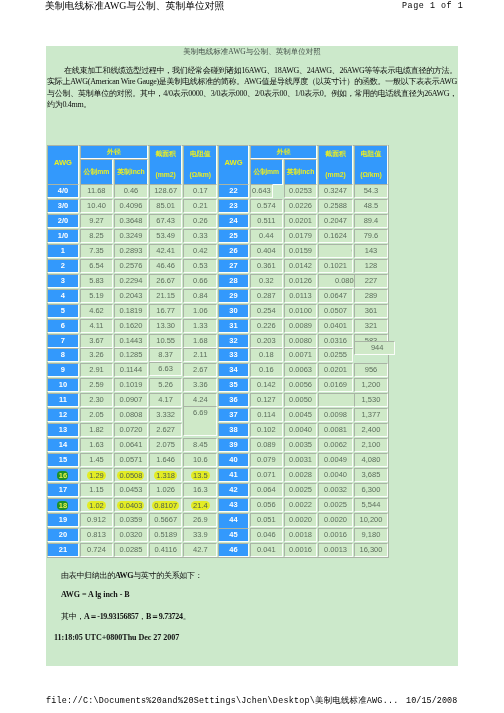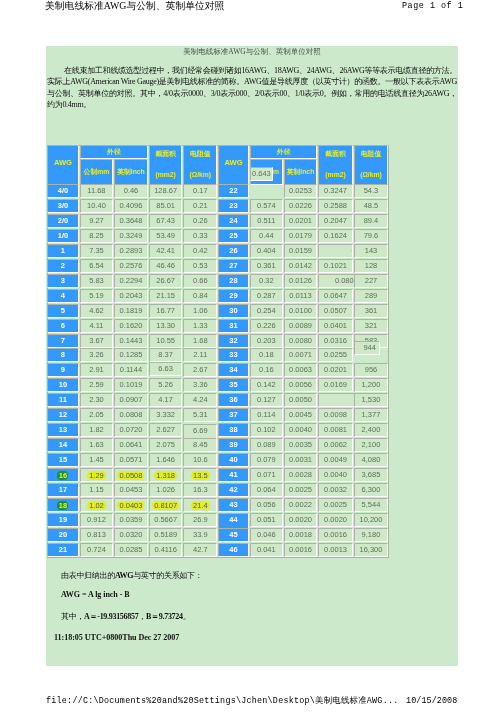--- a/index.html
+++ b/index.html
@@ -97,21 +97,21 @@
         <div class="c hd" style="left: 306.7px; top: 0px; width: 34.6px; height: 39.6px; line-height: 9px;">
           <span class="t" style="top:2.6px"><span>电阻值</span></span>
           <span class="t" style="top:24.4px"><span>(Ω/km)</span></span>
         </div>
         <div class="c awg" style="left: 0px; top: 38.7px; width: 31.9px; height: 14px; line-height: 12.8px;"><span>4/0</span></div>
         <div class="c val" style="left: 32.9px; top: 38.7px; width: 33.1px; height: 14px; line-height: 12.8px;"><span>11.68</span></div>
         <div class="c val" style="left: 67px; top: 38.7px; width: 33.9px; height: 14px; line-height: 12.8px;"><span>0.46</span></div>
         <div class="c val" style="left: 101.9px; top: 38.7px; width: 33.5px; height: 14px; line-height: 12.8px;"><span>128.67</span></div>
         <div class="c val" style="left: 136.4px; top: 38.7px; width: 33.8px; height: 14px; line-height: 12.8px;"><span>0.17</span></div>
         <div class="c awg" style="left: 171.2px; top: 38.7px; width: 30.7px; height: 14px; line-height: 12.8px;"><span>22</span></div>
-        <div class="c val" style="left: 202.9px; top: 22px; width: 23px; height: 14px; line-height: 12.8px;"><span>0.643</span></div>
+        <div class="c val" style="left: 202.9px; top: 39px; width: 23px; height: 14px; line-height: 12.8px;"><span>0.643</span></div>
         <div class="c val" style="left: 236.7px; top: 38.7px; width: 33.7px; height: 14px; line-height: 12.8px;"><span>0.0253</span></div>
         <div class="c val" style="left: 271.4px; top: 38.7px; width: 34.3px; height: 14px; line-height: 12.8px;"><span>0.3247</span></div>
         <div class="c val" style="left: 306.7px; top: 38.7px; width: 34.6px; height: 14px; line-height: 12.8px;"><span>54.3</span></div>
         <div class="c awg" style="left: 0px; top: 53.68px; width: 31.9px; height: 14px; line-height: 12.8px;"><span>3/0</span></div>
         <div class="c val" style="left: 32.9px; top: 53.68px; width: 33.1px; height: 14px; line-height: 12.8px;"><span>10.40</span></div>
         <div class="c val" style="left: 67px; top: 53.68px; width: 33.9px; height: 14px; line-height: 12.8px;"><span>0.4096</span></div>
         <div class="c val" style="left: 101.9px; top: 53.68px; width: 33.5px; height: 14px; line-height: 12.8px;"><span>85.01</span></div>
         <div class="c val" style="left: 136.4px; top: 53.68px; width: 33.8px; height: 14px; line-height: 12.8px;"><span>0.21</span></div>
         <div class="c awg" style="left: 171.2px; top: 53.68px; width: 30.7px; height: 14px; line-height: 12.8px;"><span>23</span></div>
         <div class="c val" style="left: 202.9px; top: 53.68px; width: 32.8px; height: 14px; line-height: 12.8px;"><span>0.574</span></div>
@@ -210,21 +210,21 @@
         <div class="c val" style="left: 306.7px; top: 188.5px; width: 34.6px; height: 14px; line-height: 12.8px;"><span>583</span></div>
         <div class="c awg" style="left: 0px; top: 203.48px; width: 31.9px; height: 14px; line-height: 12.8px;"><span>8</span></div>
         <div class="c val" style="left: 32.9px; top: 203.48px; width: 33.1px; height: 14px; line-height: 12.8px;"><span>3.26</span></div>
         <div class="c val" style="left: 67px; top: 203.48px; width: 33.9px; height: 14px; line-height: 12.8px;"><span>0.1285</span></div>
         <div class="c val" style="left: 101.9px; top: 203.48px; width: 33.5px; height: 14px; line-height: 12.8px;"><span>8.37</span></div>
         <div class="c val" style="left: 136.4px; top: 203.48px; width: 33.8px; height: 14px; line-height: 12.8px;"><span>2.11</span></div>
         <div class="c awg" style="left: 171.2px; top: 203.48px; width: 30.7px; height: 14px; line-height: 12.8px;"><span>33</span></div>
         <div class="c val" style="left: 202.9px; top: 203.48px; width: 32.8px; height: 14px; line-height: 12.8px;"><span>0.18</span></div>
         <div class="c val" style="left: 236.7px; top: 203.48px; width: 33.7px; height: 14px; line-height: 12.8px;"><span>0.0071</span></div>
         <div class="c val" style="left: 271.4px; top: 203.48px; width: 34.3px; height: 14px; line-height: 12.8px;"><span>0.0255</span></div>
-        <div class="c val" style="left: 306.7px; top: 196px; width: 26px; height: 14px; line-height: 12.8px; padding-left: 6px;"><span>944</span></div>
+        <div class="c val" style="left: 306.7px; top: 196px; width: 41px; height: 14px; line-height: 12.8px; padding-left: 6px;"><span>944</span></div>
         <div class="c awg" style="left: 0px; top: 218.46px; width: 31.9px; height: 14px; line-height: 12.8px;"><span>9</span></div>
         <div class="c val" style="left: 32.9px; top: 218.46px; width: 33.1px; height: 14px; line-height: 12.8px;"><span>2.91</span></div>
         <div class="c val" style="left: 67px; top: 218.46px; width: 33.9px; height: 14px; line-height: 12.8px;"><span>0.1144</span></div>
         <div class="c val" style="left: 101.9px; top: 217px; width: 33.5px; height: 14px; line-height: 12.8px;"><span>6.63</span></div>
         <div class="c val" style="left: 136.4px; top: 218.46px; width: 33.8px; height: 14px; line-height: 12.8px;"><span>2.67</span></div>
         <div class="c awg" style="left: 171.2px; top: 218.46px; width: 30.7px; height: 14px; line-height: 12.8px;"><span>34</span></div>
         <div class="c val" style="left: 202.9px; top: 218.46px; width: 32.8px; height: 14px; line-height: 12.8px;"><span>0.16</span></div>
         <div class="c val" style="left: 236.7px; top: 218.46px; width: 33.7px; height: 14px; line-height: 12.8px;"><span>0.0063</span></div>
         <div class="c val" style="left: 271.4px; top: 218.46px; width: 34.3px; height: 14px; line-height: 12.8px;"><span>0.0201</span></div>
         <div class="c val" style="left: 306.7px; top: 218.46px; width: 34.6px; height: 14px; line-height: 12.8px;"><span>956</span></div>
@@ -255,21 +255,21 @@
         <div class="c val" style="left: 136.4px; top: 263.4px; width: 33.8px; height: 14px; line-height: 12.8px;"><span>5.31</span></div>
         <div class="c awg" style="left: 171.2px; top: 263.4px; width: 30.7px; height: 14px; line-height: 12.8px;"><span>37</span></div>
         <div class="c val" style="left: 202.9px; top: 263.4px; width: 32.8px; height: 14px; line-height: 12.8px;"><span>0.114</span></div>
         <div class="c val" style="left: 236.7px; top: 263.4px; width: 33.7px; height: 14px; line-height: 12.8px;"><span>0.0045</span></div>
         <div class="c val" style="left: 271.4px; top: 263.4px; width: 34.3px; height: 14px; line-height: 12.8px;"><span>0.0098</span></div>
         <div class="c val" style="left: 306.7px; top: 263.4px; width: 34.6px; height: 14px; line-height: 12.8px;"><span>1,377</span></div>
         <div class="c awg" style="left: 0px; top: 278.38px; width: 31.9px; height: 14px; line-height: 12.8px;"><span>13</span></div>
         <div class="c val" style="left: 32.9px; top: 278.38px; width: 33.1px; height: 14px; line-height: 12.8px;"><span>1.82</span></div>
         <div class="c val" style="left: 67px; top: 278.38px; width: 33.9px; height: 14px; line-height: 12.8px;"><span>0.0720</span></div>
         <div class="c val" style="left: 101.9px; top: 278.38px; width: 33.5px; height: 14px; line-height: 12.8px;"><span>2.627</span></div>
-        <div class="c val" style="left: 136.4px; top: 279px; width: 33.8px; height: 24px; line-height: 12.8px;"><span>6.69</span></div>
+        <div class="c val" style="left: 136.4px; top: 261px; width: 33.8px; height: 30px; line-height: 12.8px;"><span>6.69</span></div>
         <div class="c awg" style="left: 171.2px; top: 278.38px; width: 30.7px; height: 14px; line-height: 12.8px;"><span>38</span></div>
         <div class="c val" style="left: 202.9px; top: 278.38px; width: 32.8px; height: 14px; line-height: 12.8px;"><span>0.102</span></div>
         <div class="c val" style="left: 236.7px; top: 278.38px; width: 33.7px; height: 14px; line-height: 12.8px;"><span>0.0040</span></div>
         <div class="c val" style="left: 271.4px; top: 278.38px; width: 34.3px; height: 14px; line-height: 12.8px;"><span>0.0081</span></div>
         <div class="c val" style="left: 306.7px; top: 278.38px; width: 34.6px; height: 14px; line-height: 12.8px;"><span>2,400</span></div>
         <div class="c awg" style="left: 0px; top: 293.36px; width: 31.9px; height: 14px; line-height: 12.8px;"><span>14</span></div>
         <div class="c val" style="left: 32.9px; top: 293.36px; width: 33.1px; height: 14px; line-height: 12.8px;"><span>1.63</span></div>
         <div class="c val" style="left: 67px; top: 293.36px; width: 33.9px; height: 14px; line-height: 12.8px;"><span>0.0641</span></div>
         <div class="c val" style="left: 101.9px; top: 293.36px; width: 33.5px; height: 14px; line-height: 12.8px;"><span>2.075</span></div>
         <div class="c val" style="left: 136.4px; top: 293.36px; width: 33.8px; height: 14px; line-height: 12.8px;"><span>8.45</span></div>

